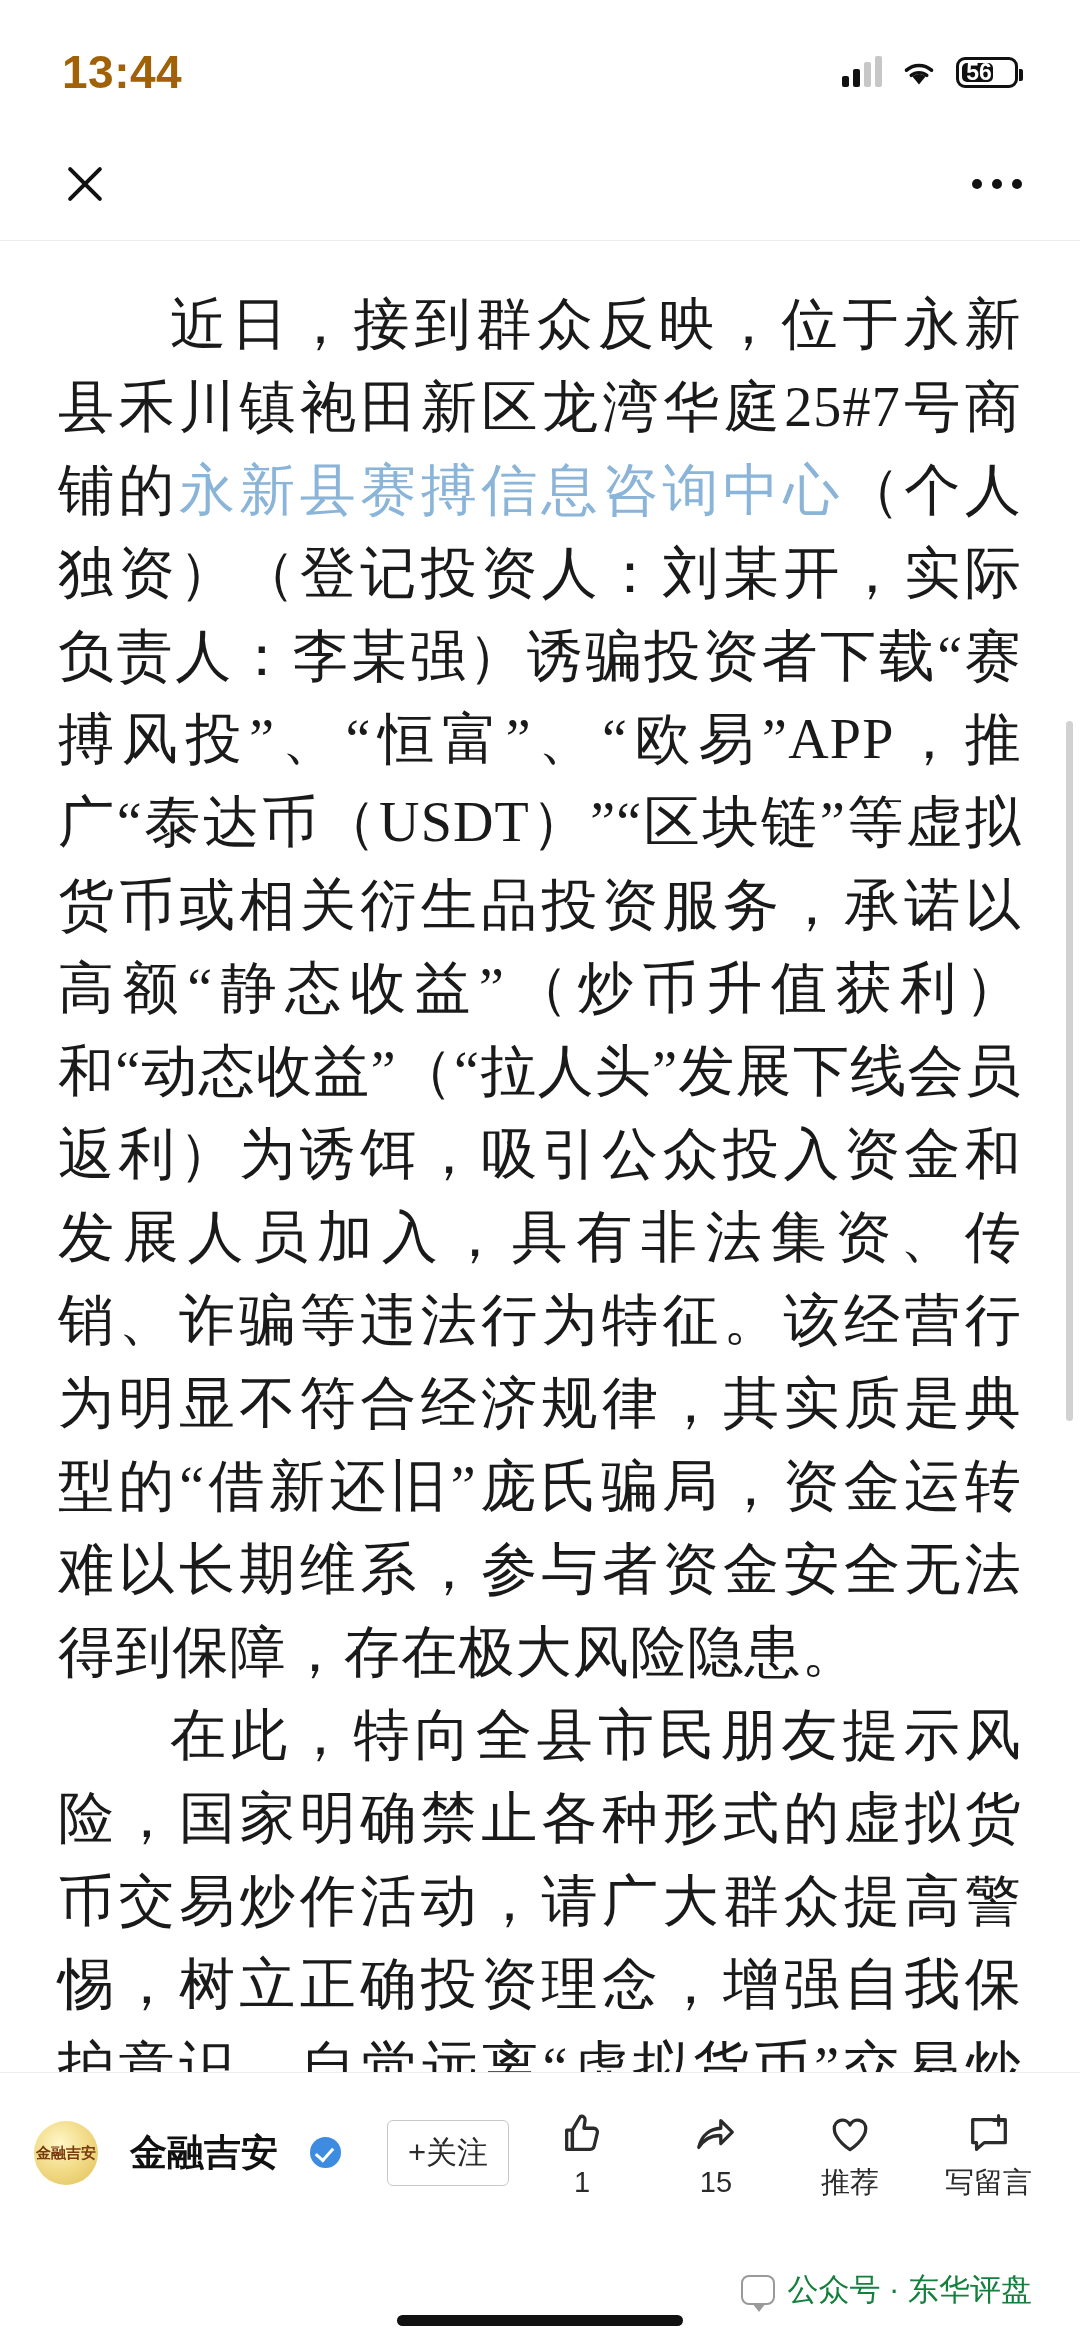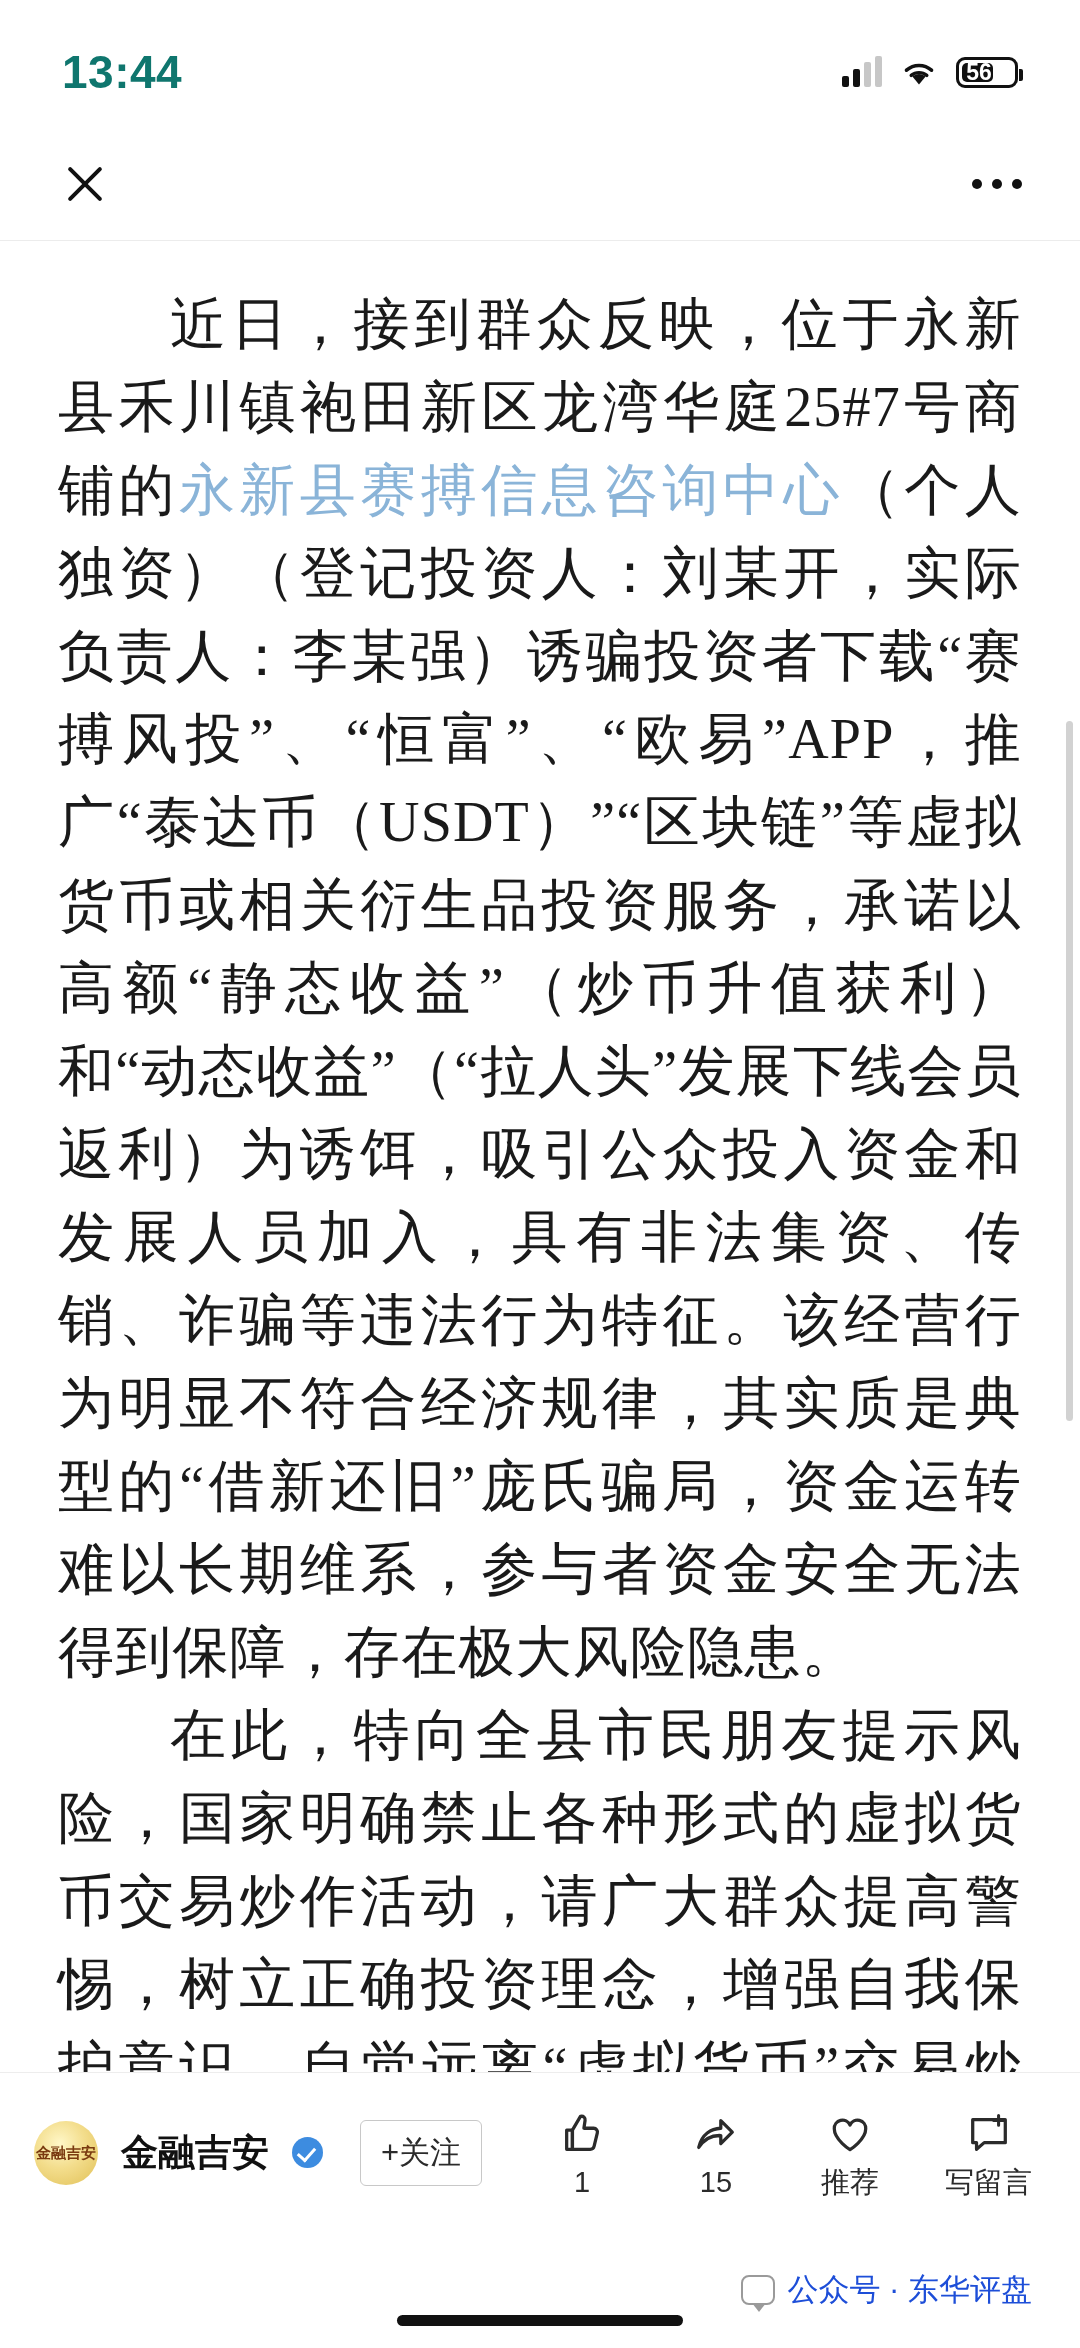--- a/index.html
+++ b/index.html
@@ -25,21 +25,21 @@
     flex: 0 0 128px;
     display: flex;
     align-items: center;
     justify-content: space-between;
     padding: 0 62px 0 62px;
     background: #ffffff;
   }
   .status-time {
     font-size: 46px;
     font-weight: 600;
-    color: #0f766e;
+    color: #a16207;
     letter-spacing: 0.5px;
     padding-top: 16px;
   }
   .status-right {
     display: flex;
     align-items: center;
     gap: 18px;
     padding-top: 16px;
   }
   .signal-bars {
@@ -168,21 +168,21 @@
     background: #ffffff;
     border-top: 1px solid #ededed;
     display: flex;
     align-items: center;
     padding: 0 34px 0 34px;
     justify-content: space-between;
   }
   .account {
     display: flex;
     align-items: center;
-    gap: 23px;
+    gap: 32px;
   }
   .avatar {
     width: 64px; height: 64px;
     border-radius: 50%;
     background: radial-gradient(circle at 40% 35%, #fff7c8 0%, #f3dd8c 45%, #e0bf55 100%);
     display: flex;
     align-items: center;
     justify-content: center;
     font-size: 15px;
     line-height: 16px;
@@ -252,21 +252,21 @@
     height: 116px;
     background: #ffffff;
     position: relative;
     display: flex;
     align-items: center;
     justify-content: flex-end;
     padding-right: 48px;
   }
   .footer-watermark {
     font-size: 31px;
-    color: #1d4ed8;
+    color: #15803d;
     display: flex;
     align-items: center;
     gap: 12px;
   }
   .wm-icon {
     width: 34px; height: 30px;
     border: 2.5px solid #9a9a9a;
     border-radius: 8px;
     position: relative;
   }

